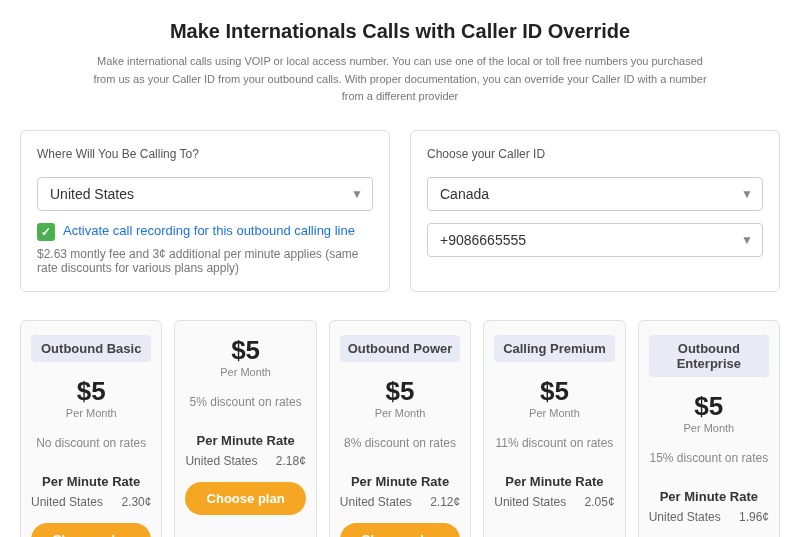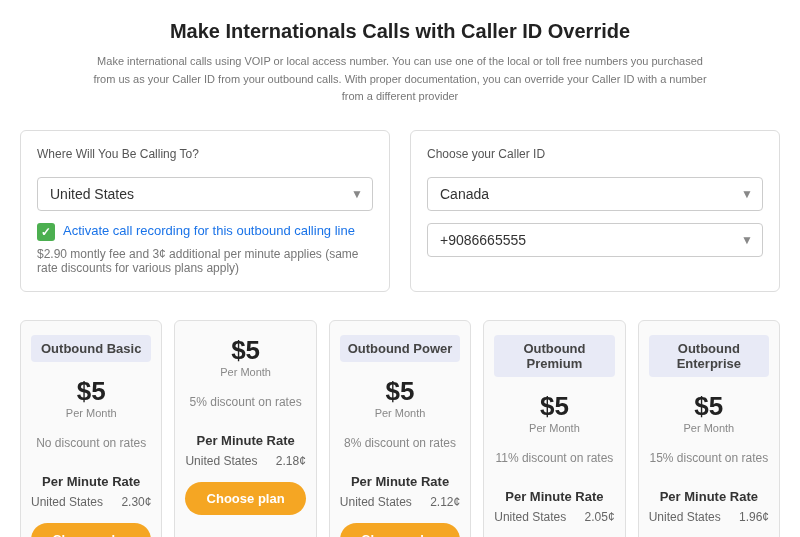--- a/index.html
+++ b/index.html
@@ -184,21 +184,21 @@
         <option>United States</option>
         <option>Canada</option>
         <option>United Kingdom</option>
       </select>
       <span class="select-arrow">▼</span>
     </div>
     <div class="checkbox-row">
       <div class="checkbox-custom"></div>
       <span class="checkbox-label">Activate call recording for this outbound calling line</span>
     </div>
-    <p class="fee-note">$2.90 montly fee and 3¢ additional per minute applies (same rate discounts for various plans apply)</p>
+    <p class="fee-note">$2.63 montly fee and 3¢ additional per minute applies (same rate discounts for various plans apply)</p>
   </div>
 
   <div class="config-box">
     <div class="config-label">Choose your Caller ID</div>
     <div class="select-wrapper">
       <select>
         <option>Canada</option>
         <option>United States</option>
       </select>
       <span class="select-arrow">▼</span>
@@ -245,21 +245,21 @@
       <div class="plan-discount">8% discount on rates</div>
       <div class="per-minute-label">Per Minute Rate</div>
       <div class="rate-row">
         <span>United States</span>
         <span>2.12¢</span>
       </div>
       <button class="choose-plan-btn">Choose plan</button>
       
     </div>
     <div class="plan-card">
-      <div class="plan-name">Outbound Premium</div>
+      <div class="plan-name">Calling Premium</div>
       <div class="plan-price">$5</div>
       <div class="plan-period">Per Month</div>
       <div class="plan-discount">11% discount on rates</div>
       <div class="per-minute-label">Per Minute Rate</div>
       <div class="rate-row">
         <span>United States</span>
         <span>2.05¢</span>
       </div>
 
     </div>

